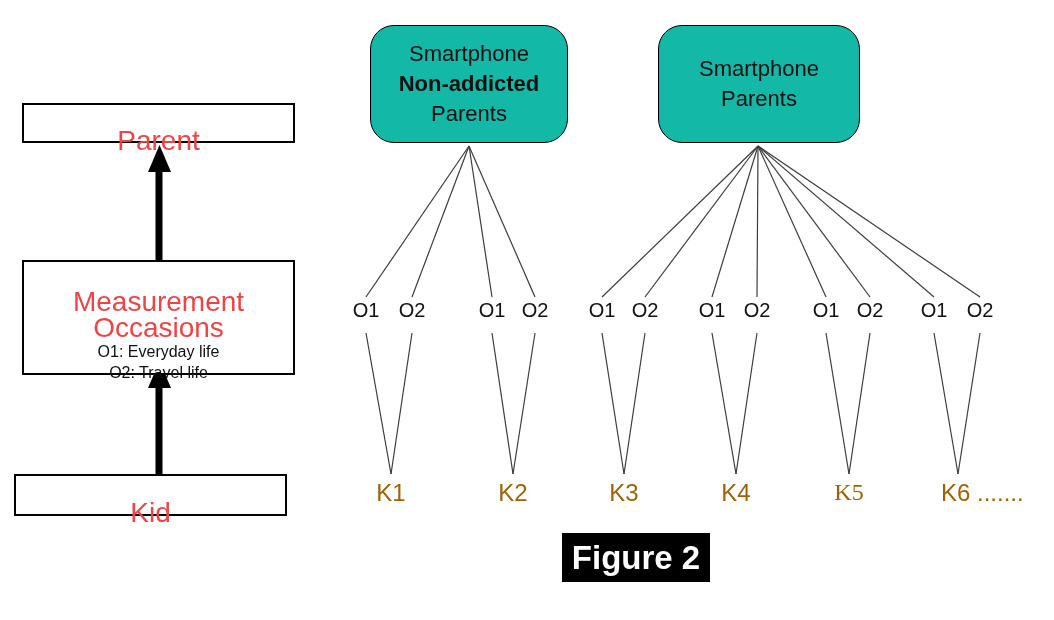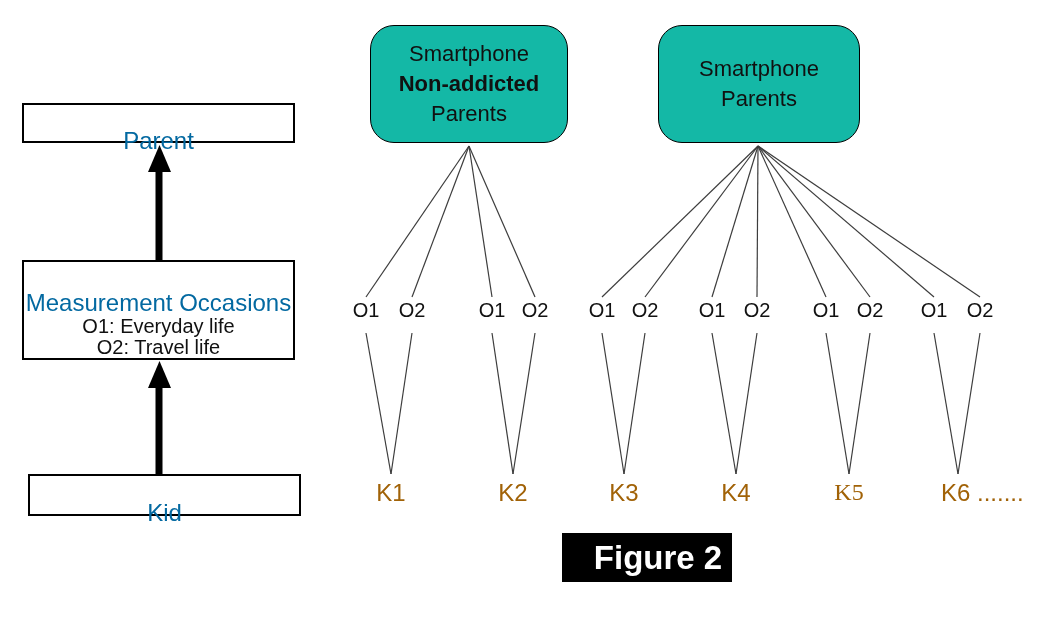--- a/index.html
+++ b/index.html
@@ -27,27 +27,27 @@
     border: 2px solid #000000;
     background: #ffffff;
     display: flex;
     flex-direction: column;
     align-items: center;
     justify-content: center;
     text-align: center;
     box-sizing: border-box;
   }
   .box-title {
-    font-size: 24px;
+    font-size: 28px;
     line-height: 26px;
-    color: #0369a1;
+    color: #ef4444;
     margin-top: 36px;
   }
   .box-sub {
-    font-size: 20px;
+    font-size: 16px;
     line-height: 21px;
     color: #111111;
   }
   .round-box {
     position: absolute;
     border: 1.6px solid #000000;
     border-radius: 24px;
     background: #14b8a6;
     display: flex;
     flex-direction: column;
@@ -86,21 +86,20 @@
     top: 533px;
     width: 148px;
     height: 49px;
     background: #000000;
     color: #ffffff;
     font-size: 33px;
     font-weight: bold;
     display: flex;
     align-items: center;
     justify-content: center;
-    padding-left: 22px;
   }
 </style>
 </head>
 <body>
 
 <div class="canvas">
 
   <svg class="lines" viewBox="0 0 1054 620" xmlns="http://www.w3.org/2000/svg">
 
     <g stroke="#3d3d3d" stroke-width="1.2">
@@ -143,27 +142,27 @@
     <g fill="#000000">
       <rect x="155.5" y="384" width="7" height="90"></rect>
       <polygon points="148,388 171,388 159.5,361"></polygon>
     </g>
   </svg>
 
   <div class="rect-box" style="left:22px; top:103px; width:273px; height:40px;">
     <span class="box-title">Parent</span>
   </div>
 
-  <div class="rect-box" style="left:22px; top:260px; width:273px; height:100px;justify-content:flex-end;">
+  <div class="rect-box" style="left:22px; top:260px; width:273px; height:115px;">
     <span class="box-title">Measurement Occasions</span>
     <span class="box-sub">O1: Everyday life</span>
     <span class="box-sub">O2: Travel life</span>
   </div>
 
-  <div class="rect-box" style="left:28px; top:474px; width:273px; height:42px;">
+  <div class="rect-box" style="left:14px; top:474px; width:273px; height:42px;">
     <span class="box-title">Kid</span>
   </div>
 
   <div class="round-box" style="left:370px; top:25px; width:198px; height:118px;">
     <span>Smartphone</span>
     <span class="bold-line">Non-addicted</span>
     <span>Parents</span>
   </div>
 
   <div class="round-box" style="left:658px; top:25px; width:202px; height:118px;">

